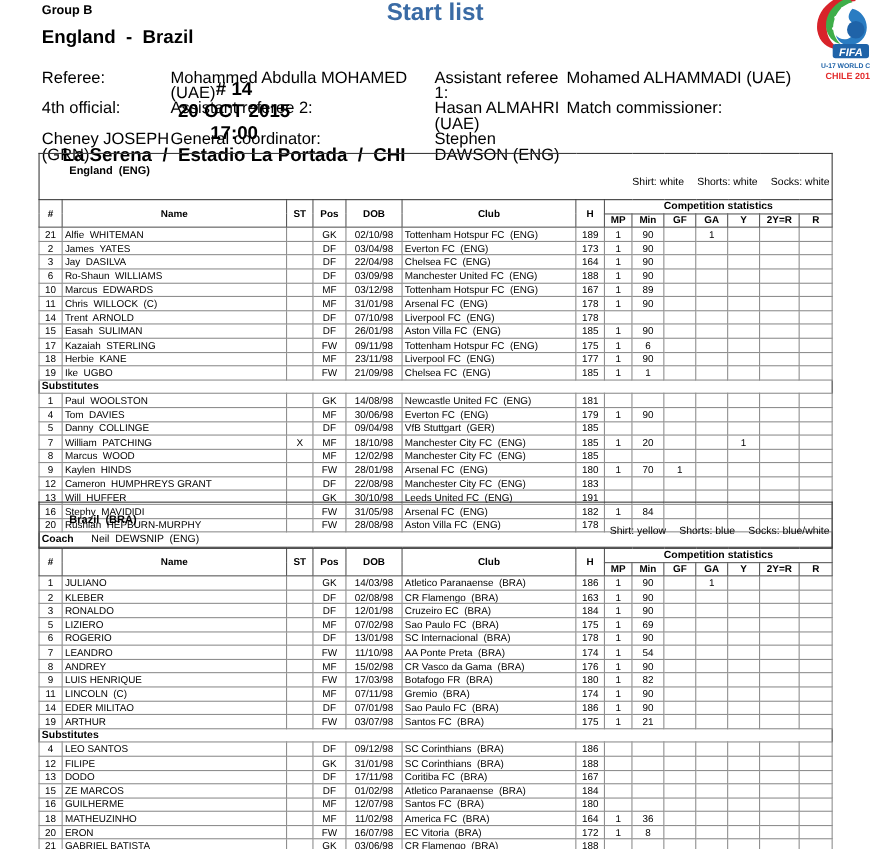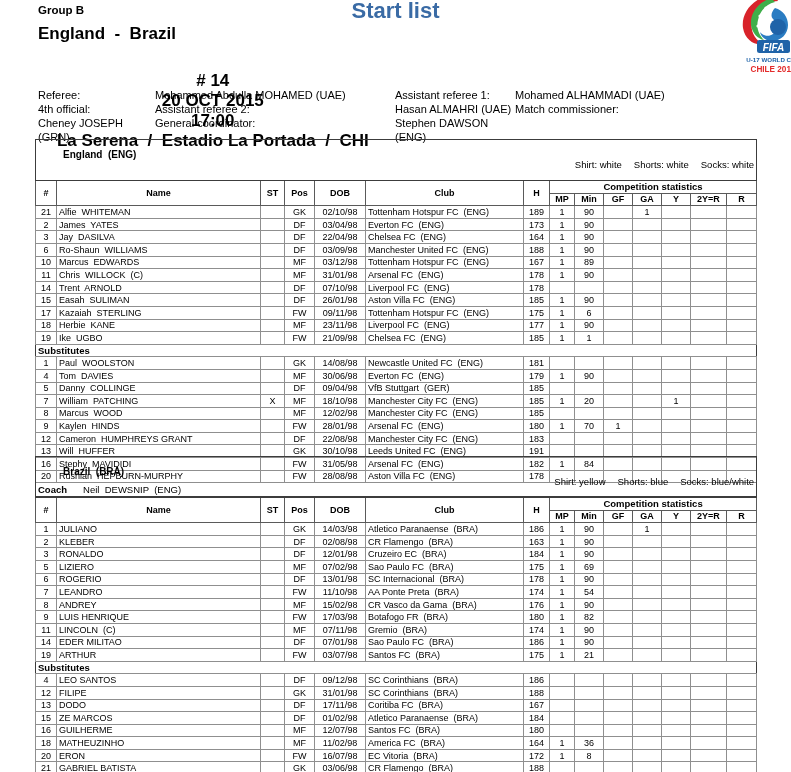--- a/index.html
+++ b/index.html
@@ -7,23 +7,23 @@
         font-family:"Liberation Sans","DejaVu Sans",sans-serif;color:#000;padding-left:48px;}
   .pre{white-space:pre;}
 
   
   .group-b{position:absolute;left:38px;top:4px;font-size:11.5px;font-weight:bold;}
   .doc-title{position:absolute;left:0;top:-2px;width:791px;text-align:center;
              font-size:22px;font-weight:bold;color:#3a6ba5;}
   .match-title{position:absolute;left:38px;top:24px;font-size:17px;font-weight:bold;white-space:pre;}
   .match-line{position:absolute;left:38px;top:51px;font-size:17px;font-weight:bold;white-space:pre;text-align:center;}
   .match-line span{margin-right:14px;}
-  .officials{position:absolute;left:38px;top:88px;display:grid;
+  .officials{position:absolute;left:38px;top:64px;display:grid;
              grid-template-columns:117px 240px 120px auto;
-             font-size:11px;line-height:14px;}
+             font-size:15px;line-height:14px;}
   .officials .lbl{font-weight:normal;}
 
   
   .logo{position:absolute;top:0;right:26px;width:80px;height:80px;}
 
   
   .team-slot{position:absolute;left:0;}
   #team-slot-0{top:139px;}
   #team-slot-1{top:456px;}
   .team-table{border-collapse:collapse;table-layout:fixed;width:721px;margin-left:35px;

